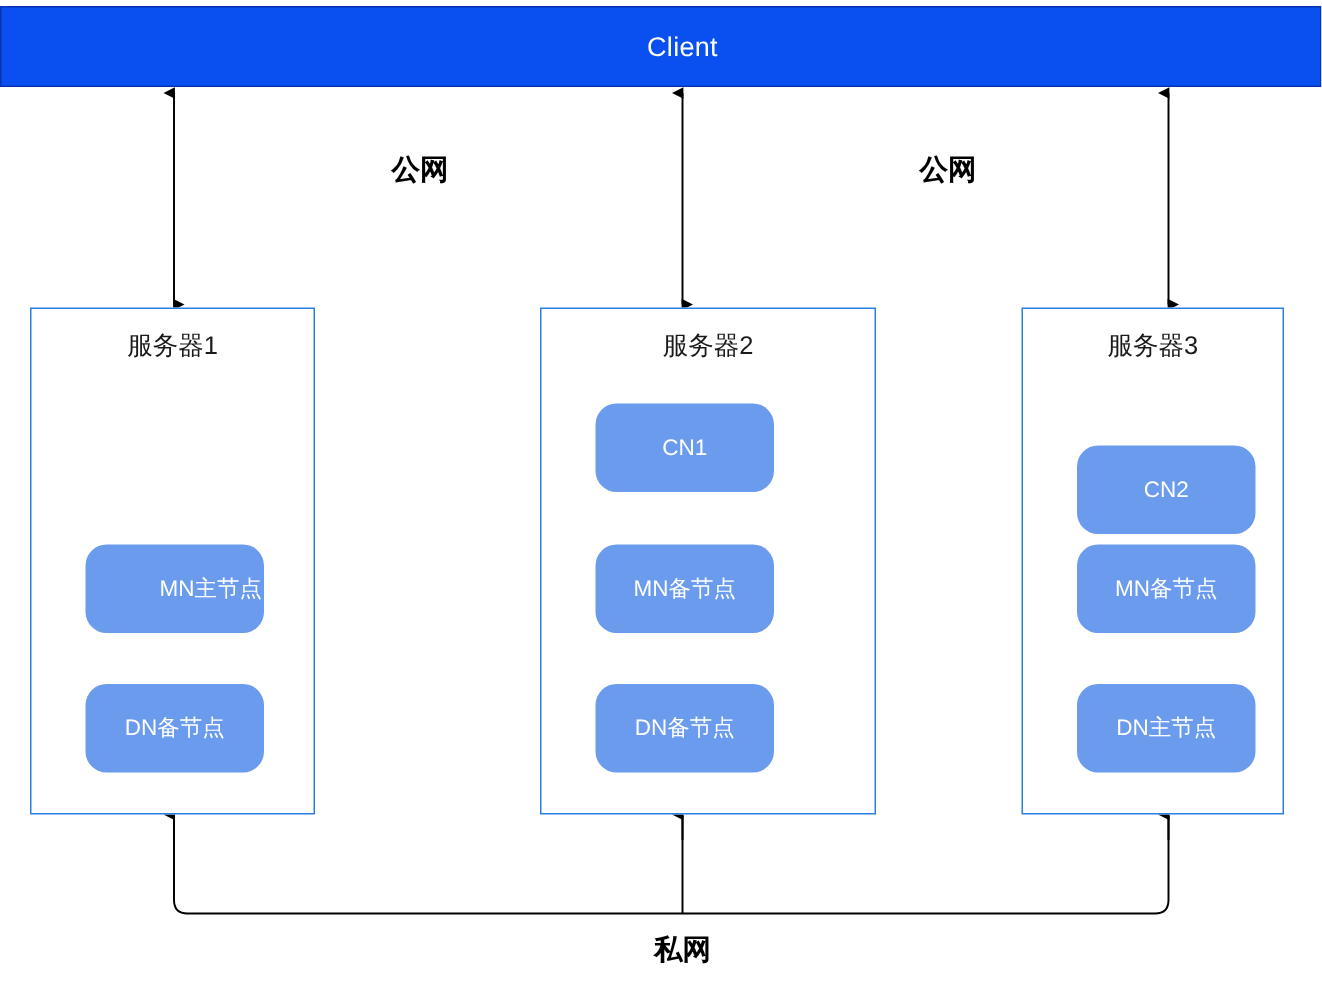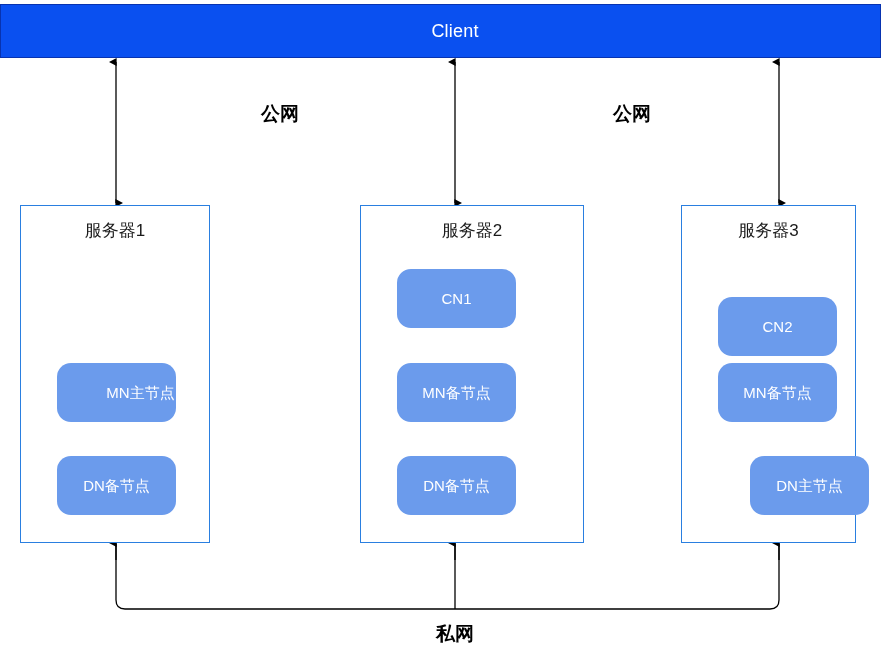--- a/index.html
+++ b/index.html
@@ -152,18 +152,18 @@
   </div>
 
   <div class="server-box" style="left:681px; top:205px; width:175px; height:338px;">
     <div class="server-title">服务器3</div>
     <div class="node-chip" style="left:36px; top:63px; width:119px; height:59px;margin-top:28px;">
       <span>CN2</span>
     </div>
     <div class="node-chip" style="left:36px; top:157px; width:119px; height:59px;">
       <span>MN备节点</span>
     </div>
-    <div class="node-chip" style="left:36px; top:250px; width:119px; height:59px;margin-left:32px;">
+    <div class="node-chip" style="left:36px; top:250px; width:119px; height:59px;">
       <span>DN主节点</span>
     </div>
   </div>
 
 </div>
 
 </body></html>

